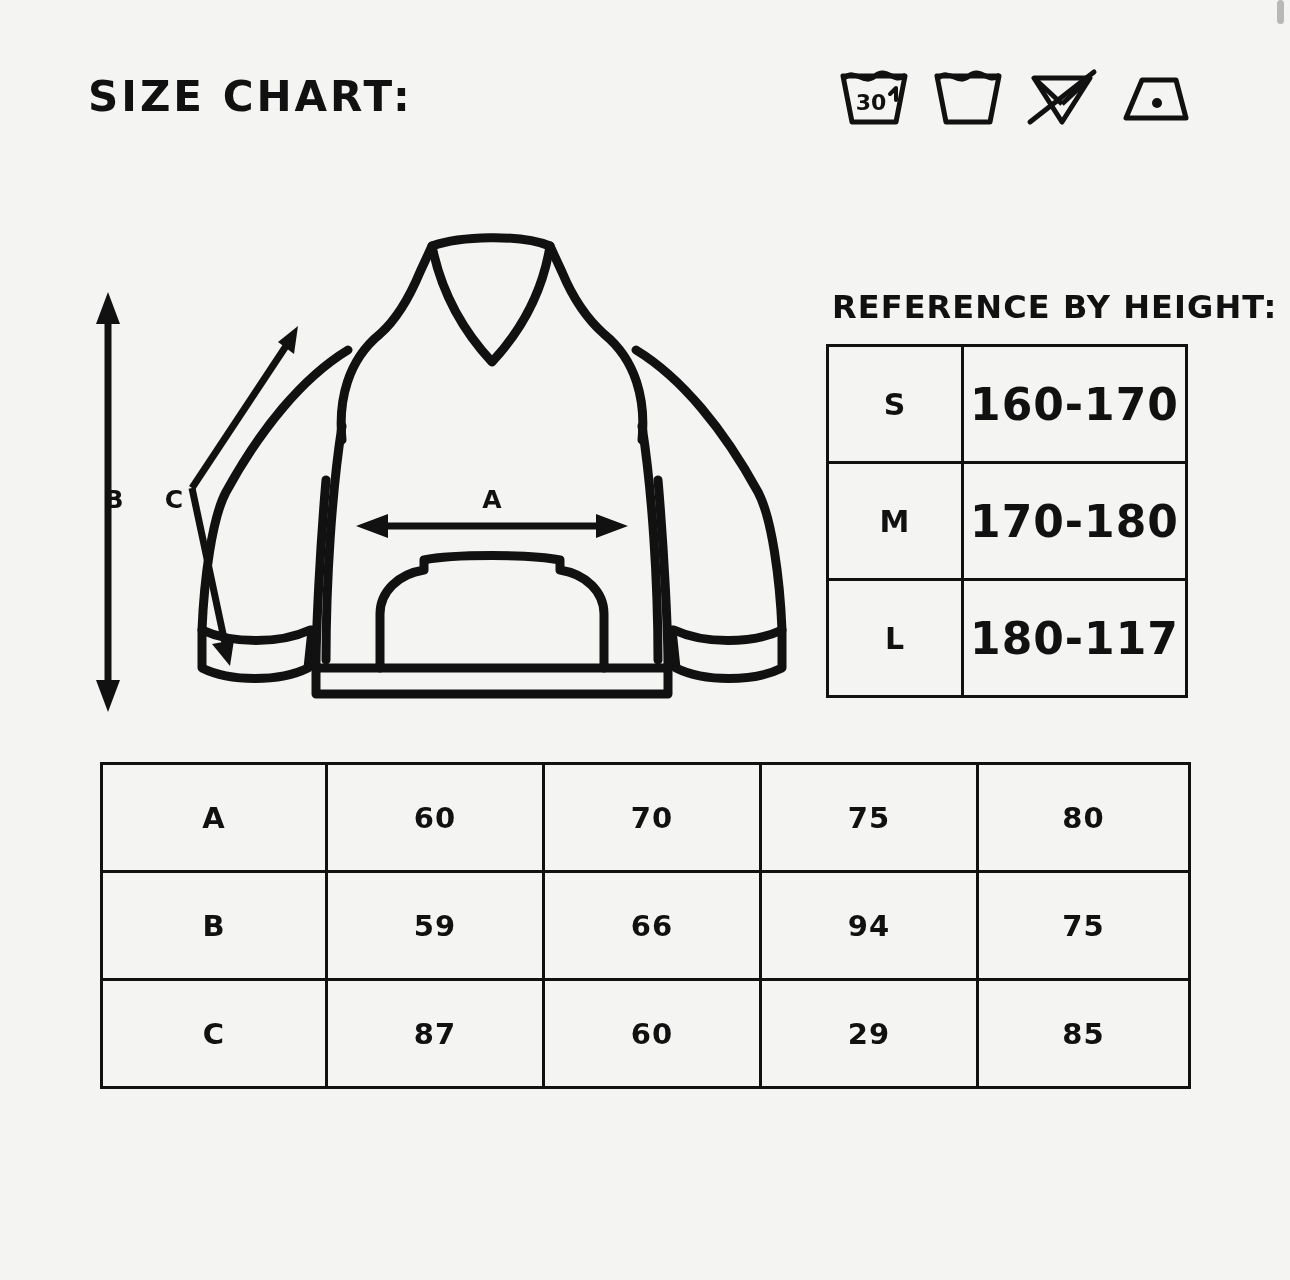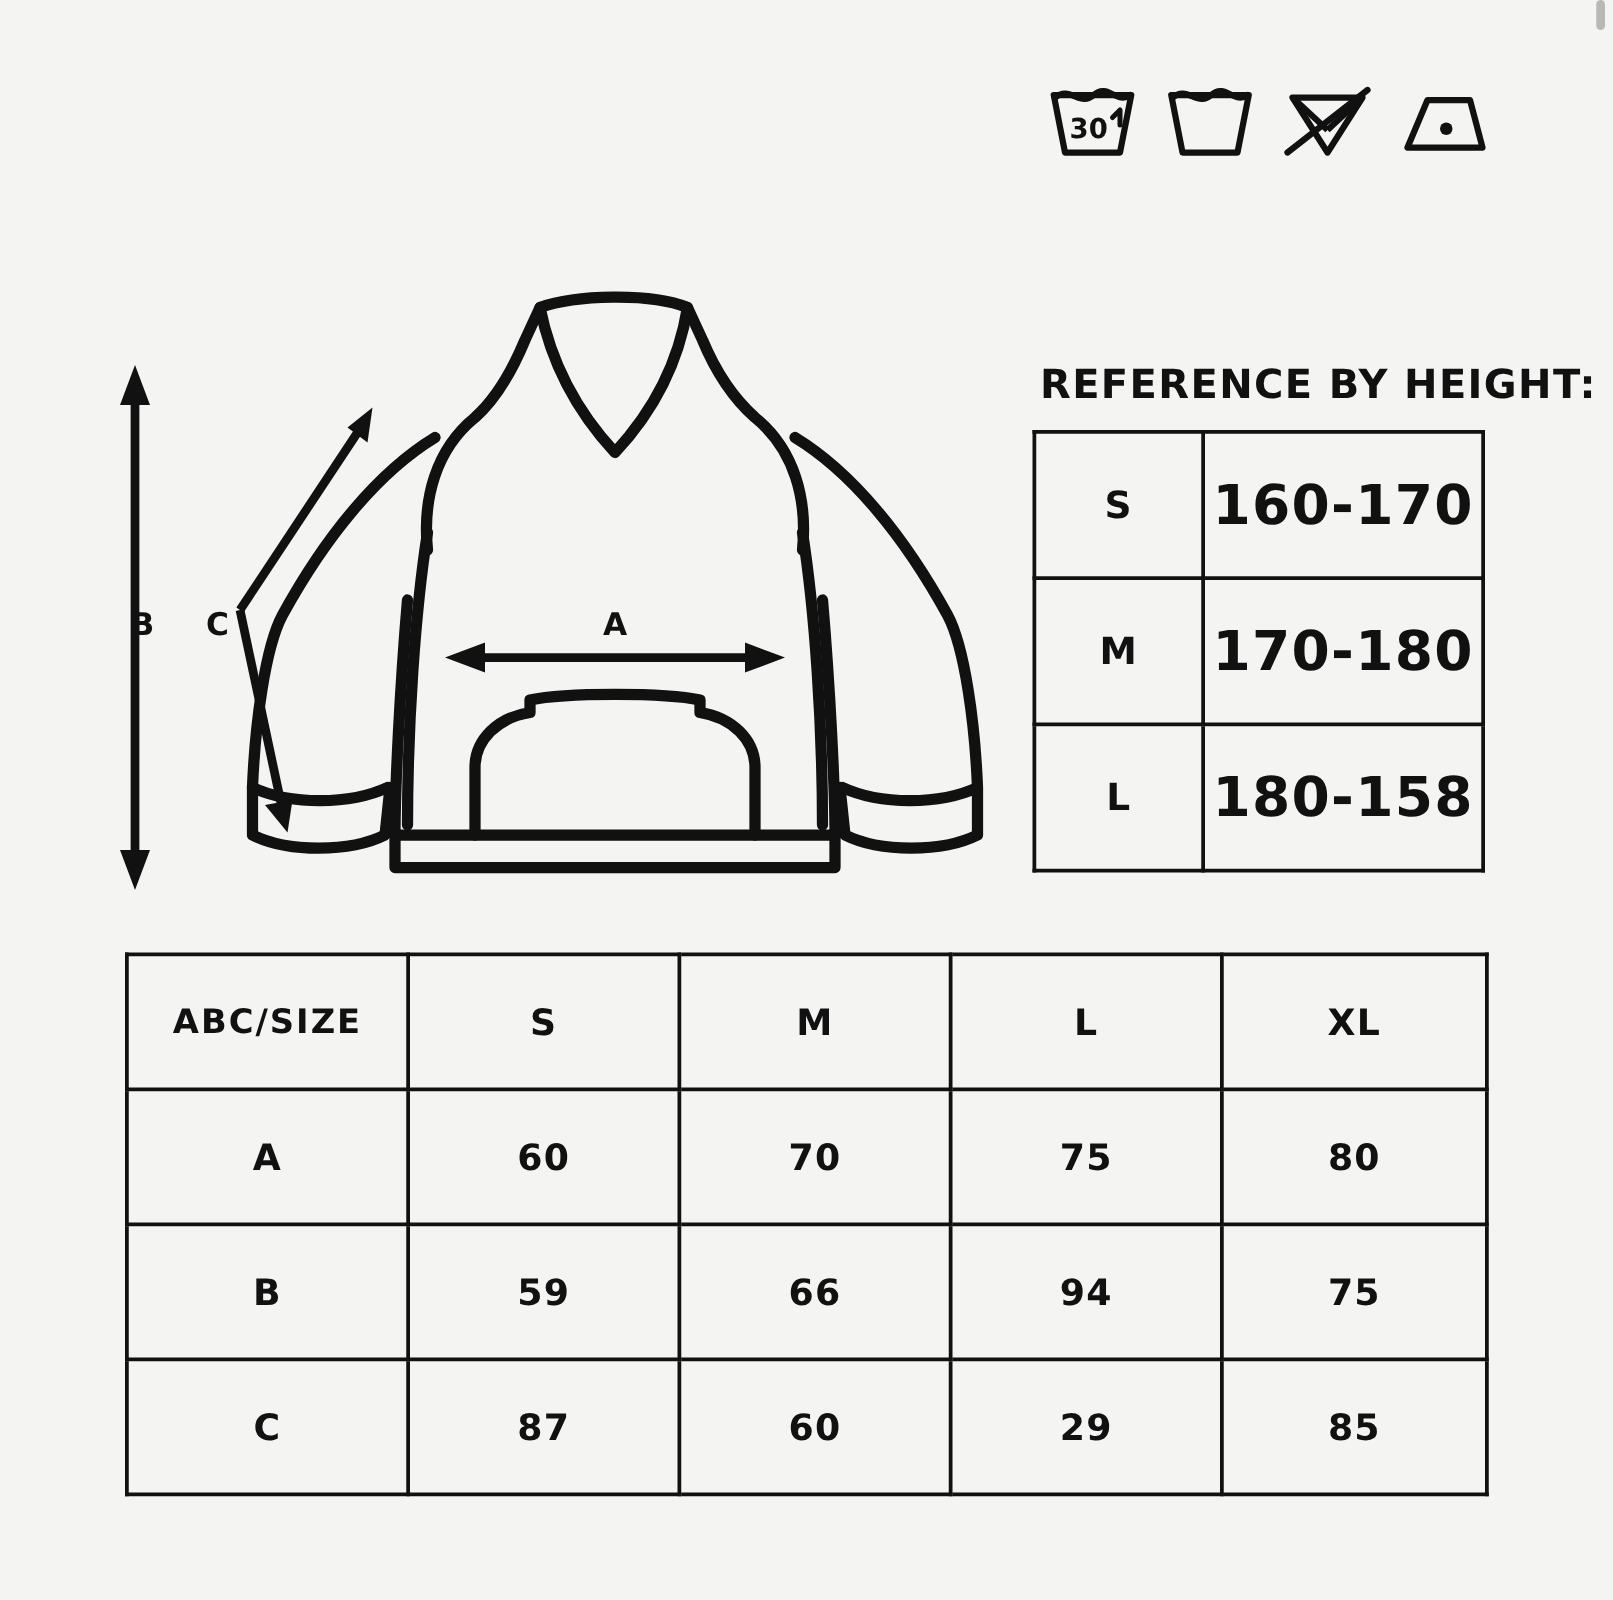--- a/index.html
+++ b/index.html
@@ -123,20 +123,21 @@
     background: #b8b8b4;
   }
 </style>
 </head>
 <body>
 
 <div class="page">
 
   <div class="scroll-sliver"></div>
 
+  <div class="title">SIZE CHART:</div>
 
   <div class="care-icons">
 
     <span class="care-icon">
       <svg viewBox="0 0 72 66" width="72" height="66">
         <path d="M5 14 L67 14 L58 60 L14 60 Z" fill="none" stroke="#111" stroke-width="5" stroke-linejoin="round"></path>
         <path d="M6 16 C 18 6, 26 24, 37 14 C 48 4, 56 22, 66 14" fill="none" stroke="#111" stroke-width="5" stroke-linecap="round"></path>
         <text x="33" y="48" font-family="DejaVu Sans, sans-serif" font-size="22" font-weight="800" text-anchor="middle" fill="#111">30</text>
         <path d="M52 32 L58 26 L58 38" fill="none" stroke="#111" stroke-width="4" stroke-linecap="round" stroke-linejoin="round"></path>
       </svg>
@@ -240,42 +241,35 @@
       <tr>
         <td class="size-col">S</td>
         <td class="val-col">160-170</td>
       </tr>
       <tr>
         <td class="size-col">M</td>
         <td class="val-col">170-180</td>
       </tr>
       <tr>
         <td class="size-col">L</td>
-        <td class="val-col">180-158</td>
+        <td class="val-col">180-117</td>
       </tr>
     </tbody>
   </table>
 
   <table class="meas-table">
     <colgroup>
       <col class="c0">
         <col class="c1">
         <col class="c2">
         <col class="c3">
         <col class="c4">
     </colgroup>
     <tbody>
       <tr>
-        <td class="hdr-first">ABC/SIZE</td>
-        <td>S</td>
-        <td>M</td>
-        <td>L</td>
-        <td>XL</td>
-      </tr>
-      <tr>
         <td>A</td>
         <td>60</td>
         <td>70</td>
         <td>75</td>
         <td>80</td>
       </tr>
       <tr>
         <td>B</td>
         <td>59</td>
         <td>66</td>

